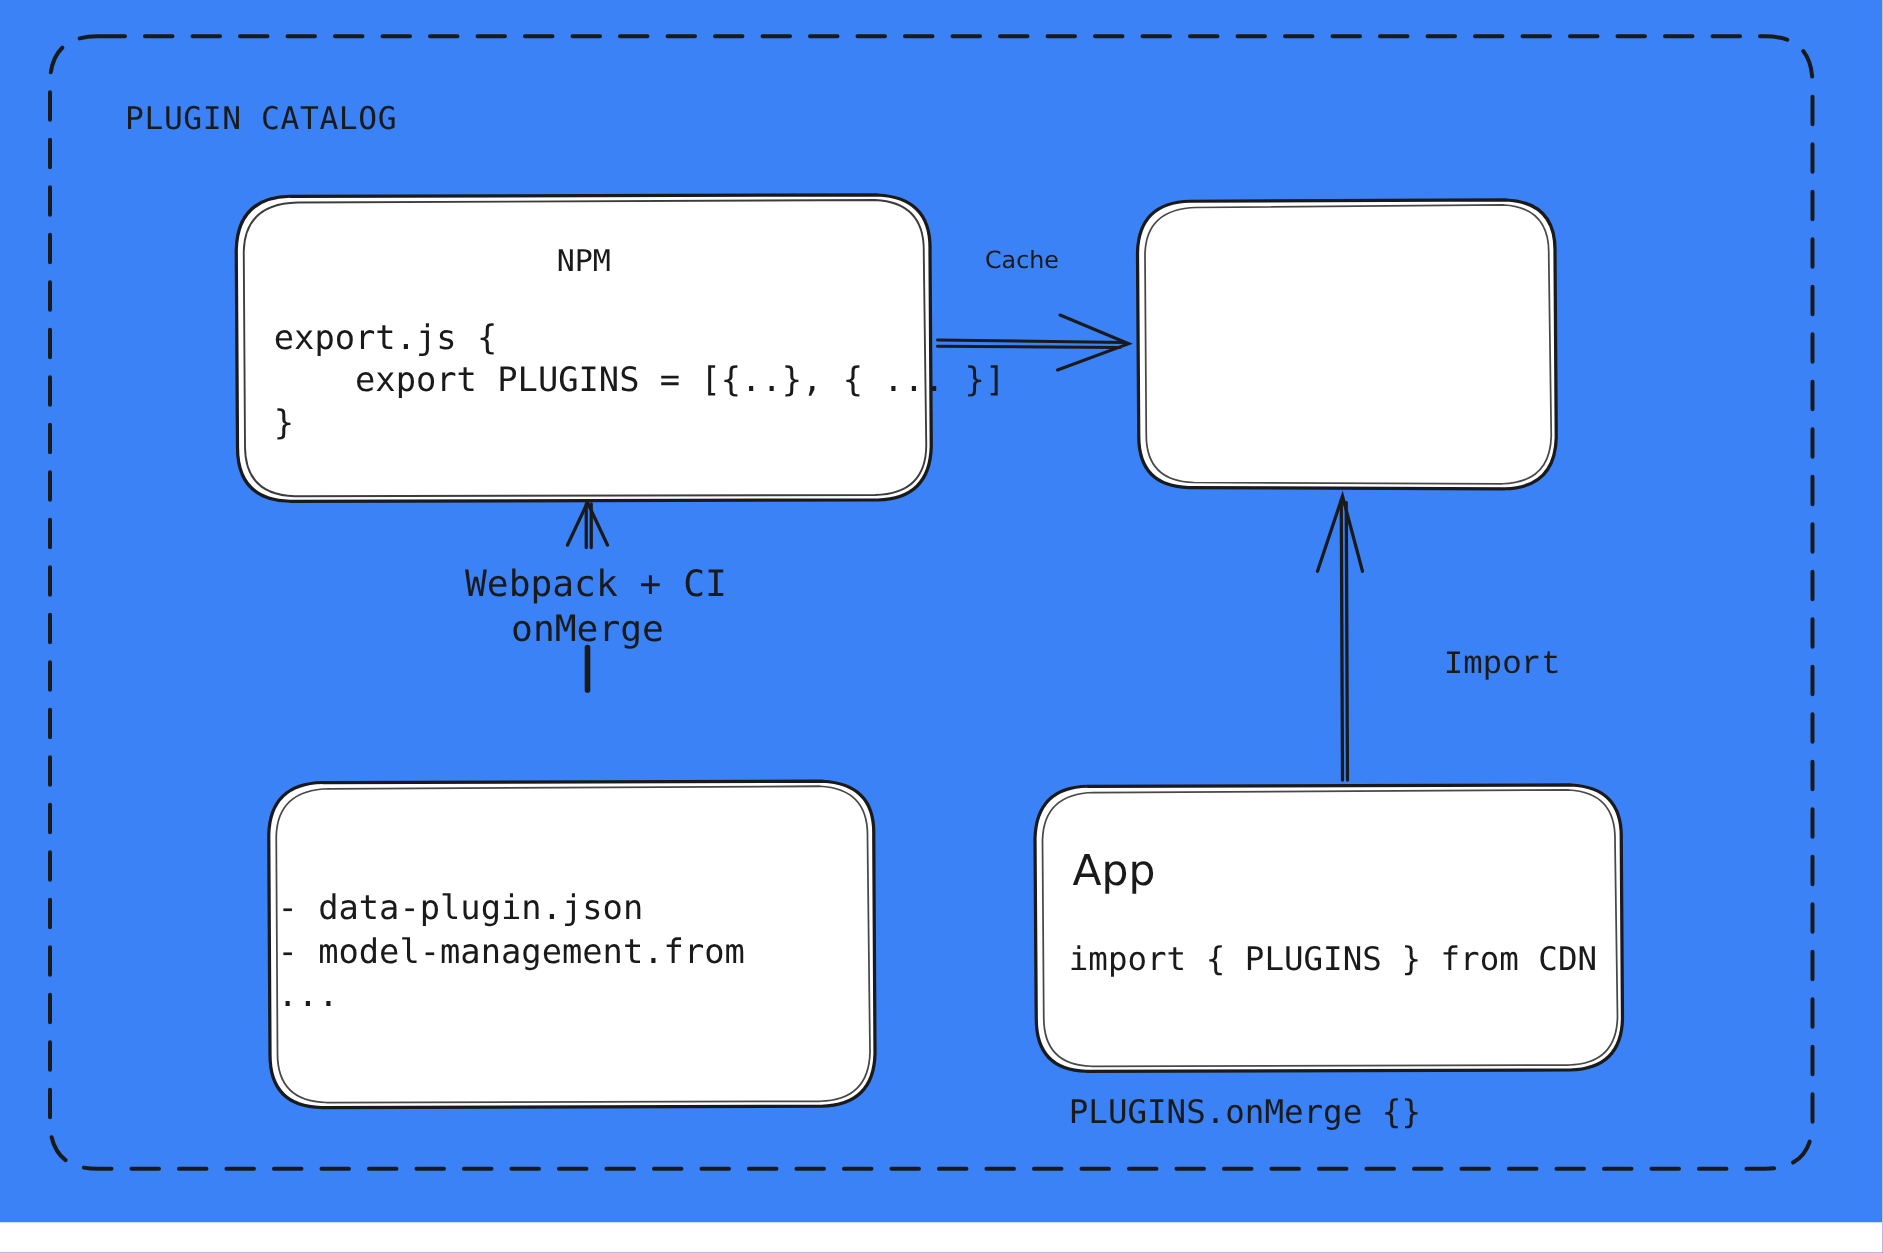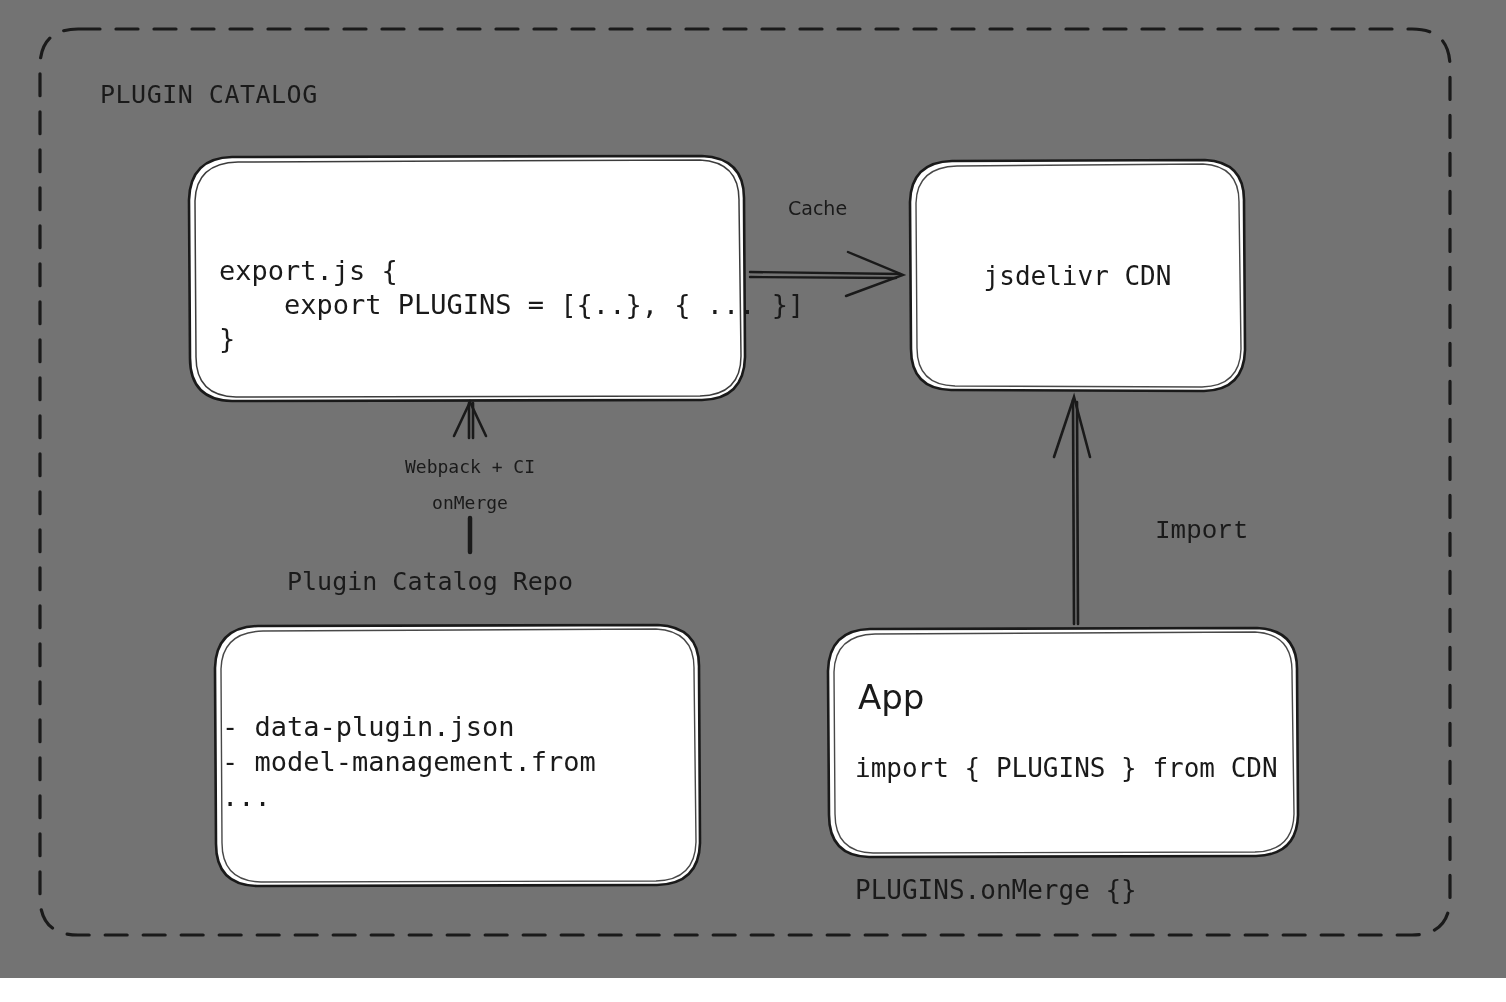--- a/index.html
+++ b/index.html
@@ -4,21 +4,21 @@
 <style>
   html, body {
     margin: 0;
     padding: 0;
     background: #ffffff;
   }
   #canvas {
     position: relative;
     width: 1506px;
     height: 978px;
-    background: #737373;
+    background: #3b82f6;
     font-family: "DejaVu Sans Mono", monospace;
     overflow: hidden;
   }
   #sketch {
     position: absolute;
     left: 0;
     top: 0;
     width: 1506px;
     height: 1002px;
     pointer-events: none;
@@ -71,21 +71,21 @@
     font-size: 19px;
   }
   .import-label {
     left: 1107px;
     top: 518px;
     font-size: 26px;
   }
   .webpack-label {
     left: 372px;
     top: 449px;
-    font-size: 18px;
+    font-size: 29px;
     line-height: 36px;
     text-align: center;
     width: 196px;
   }
   .repo-title {
     left: 287px;
     top: 569px;
     font-size: 25px;
   }
   .repo-list {
@@ -161,34 +161,33 @@
 
     <g fill="none" stroke="#1a1a1a" stroke-width="2.6" stroke-linecap="round">
       <path d="M 1074 624 L 1073 400"></path>
       <path d="M 1078 624 L 1077 402"></path>
       <path d="M 1054 457 L 1074 397 L 1090 457"></path>
     </g>
   </svg>
 
   <div class="lbl mono container-title">PLUGIN CATALOG</div>
 
+  <div class="lbl mono npm-title">NPM</div>
   <div class="lbl mono npm-code">export.js {
     export PLUGINS = [{..}, { ... }]
 }</div>
 
-  <div class="lbl mono cdn-title">jsdelivr CDN</div>
 
   <div class="lbl sans cache-label">Cache</div>
 
   <div class="lbl serifmono import-label">Import</div>
 
   <div class="lbl mono webpack-label">Webpack + CI
 onMerge</div>
 
-  <div class="lbl mono repo-title">Plugin Catalog Repo</div>
   <div class="lbl mono repo-list">- data-plugin.json
 - model-management.from
 ...</div>
 
   <div class="lbl sans app-title">App</div>
   <div class="lbl mono app-code">import { PLUGINS } from CDN
 
 PLUGINS.onMerge {}</div>
 
 </div>

